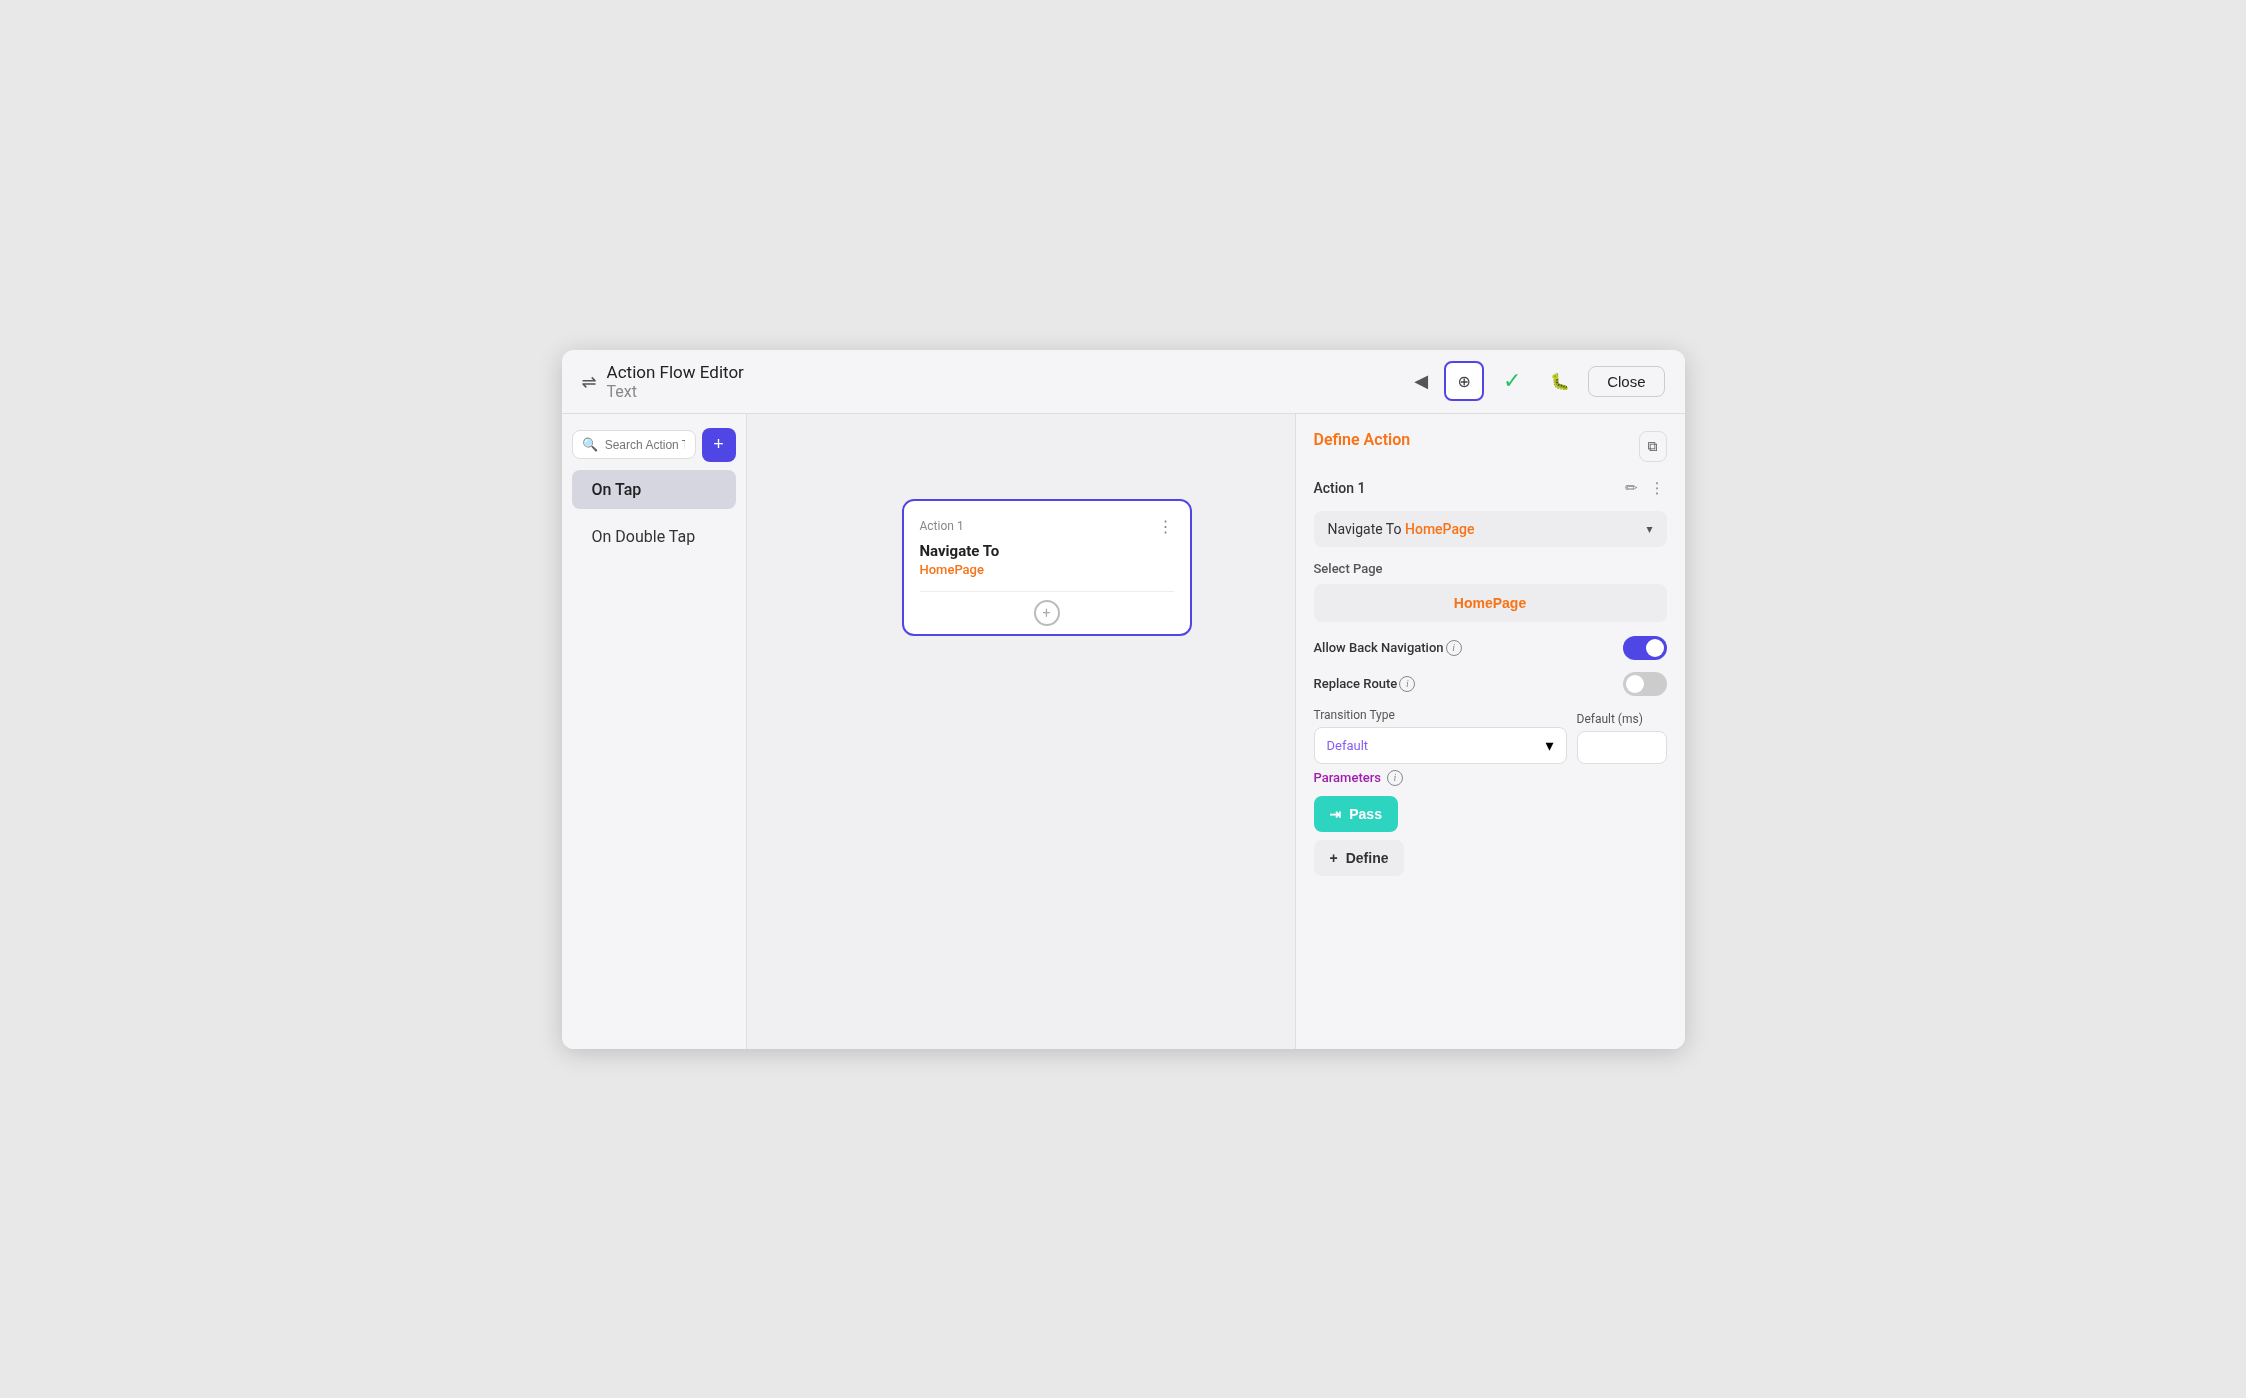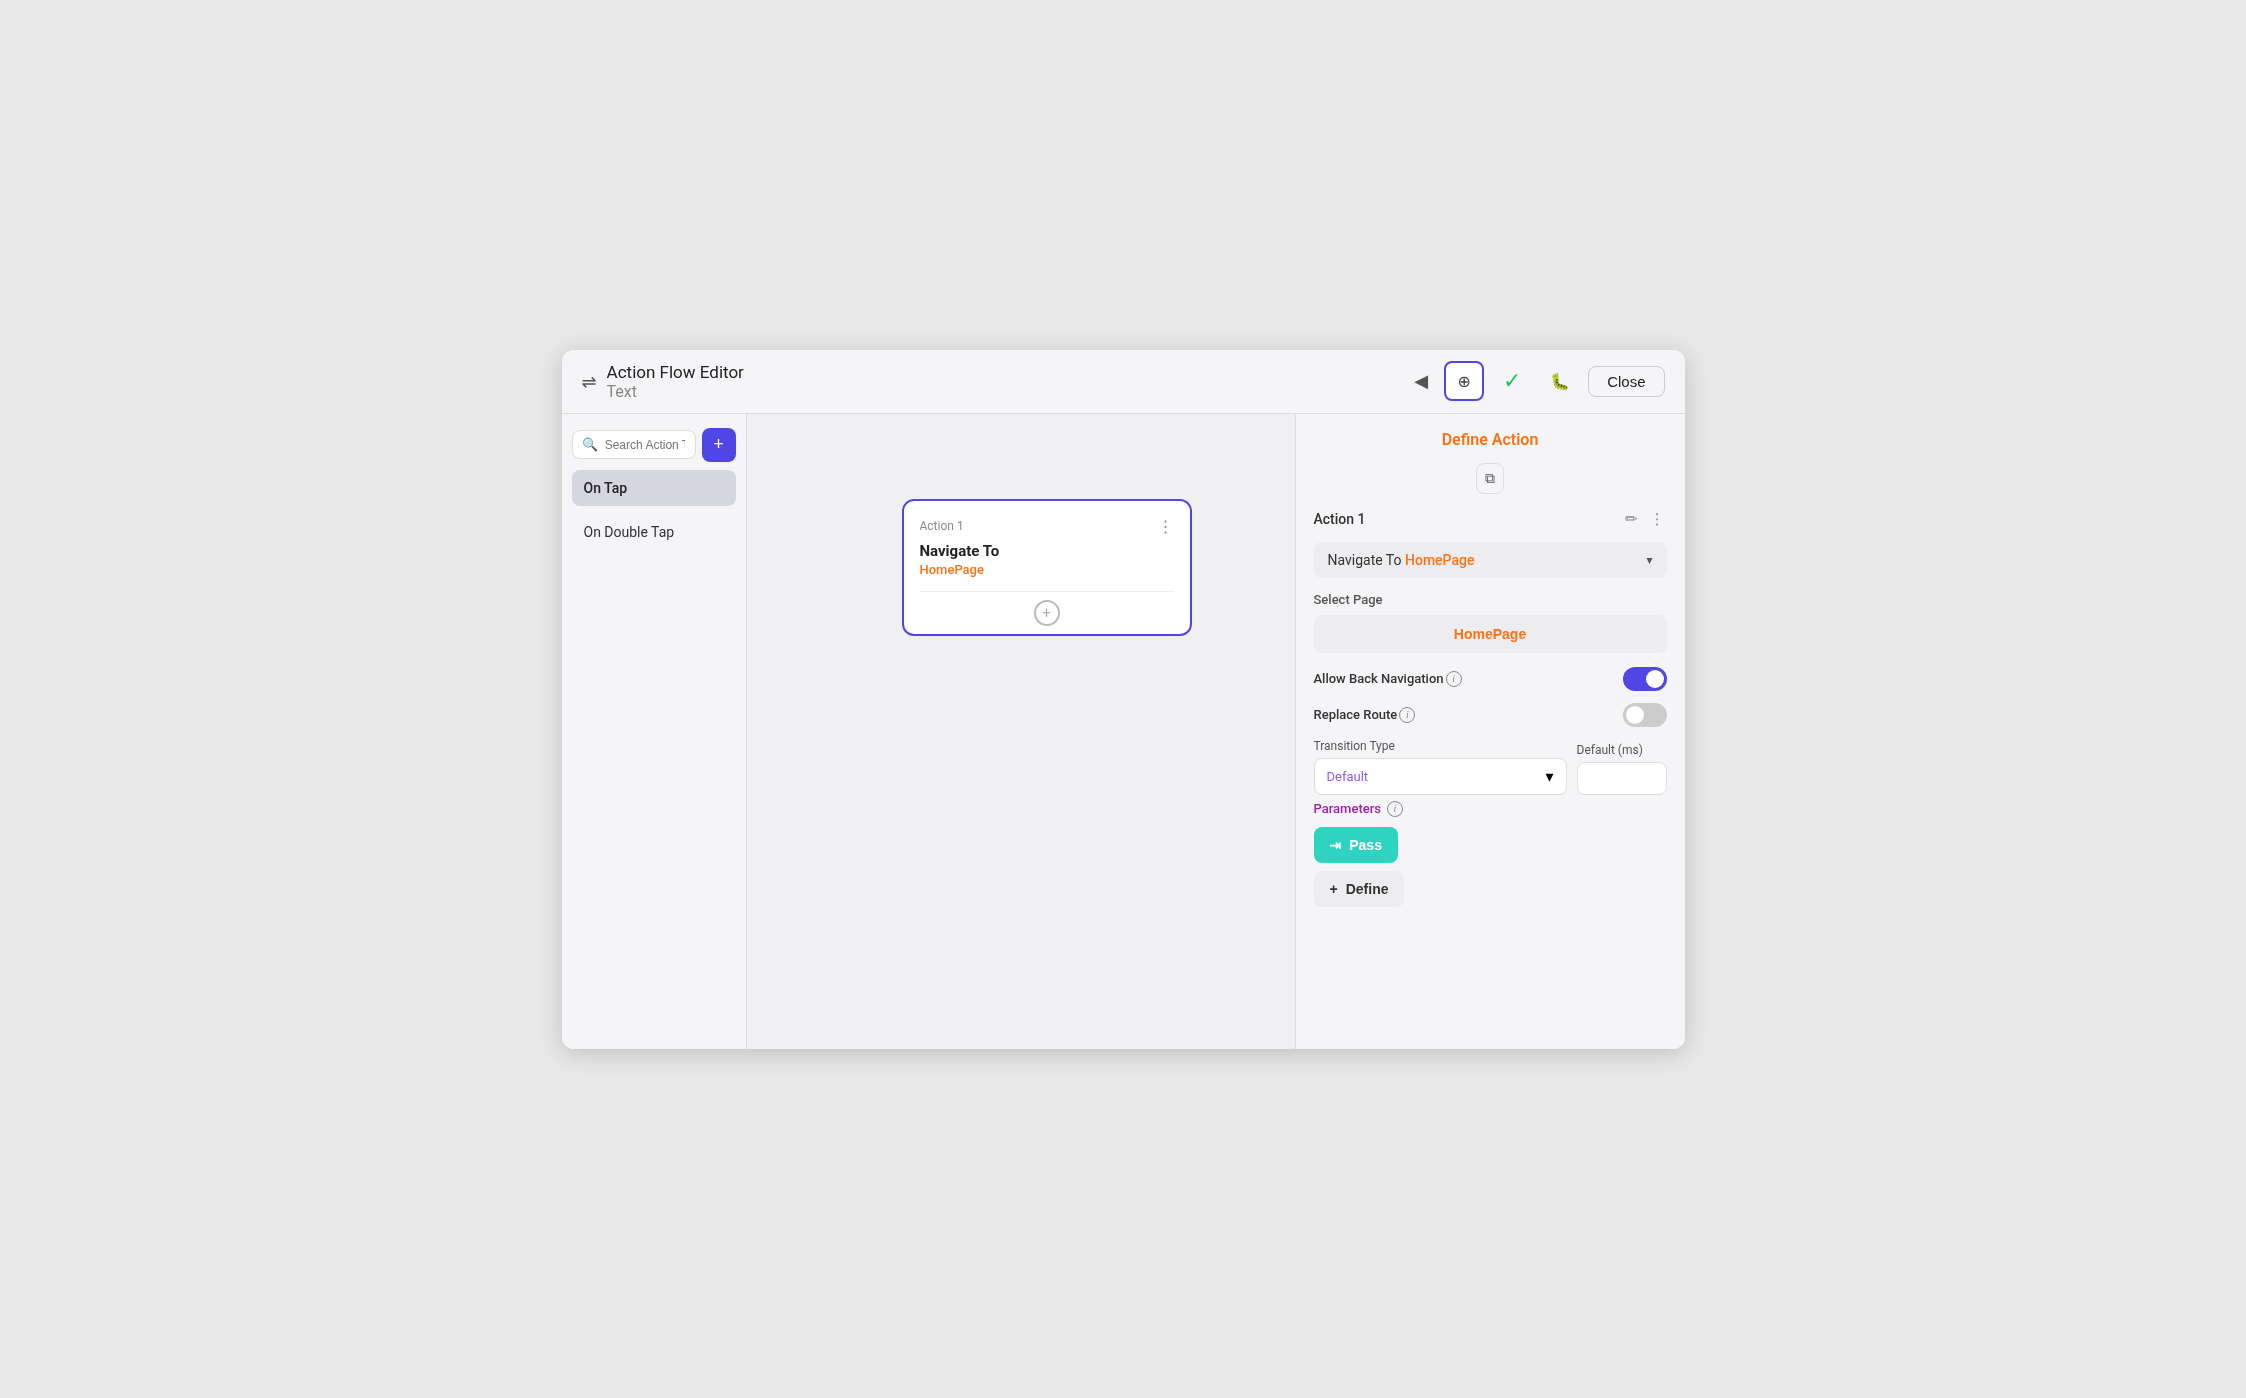--- a/index.html
+++ b/index.html
@@ -145,22 +145,22 @@
       justify-content: center;
       flex-shrink: 0;
     }
     .sidebar-top-row {
       display: flex;
       align-items: center;
       gap: 6px;
     }
     .trigger-item {
       border-radius: 8px;
-      padding: 10px 12px;
-      font-size: 14px;
+      padding: 10px 20px;
+      font-size: 16px;
       cursor: pointer;
       color: #333;
     }
     .trigger-item.active {
       background: #d6d6e0;
       font-weight: 500;
       color: #222;
     }
     
     .canvas {
@@ -491,21 +491,21 @@
         <div class="action-card-subtitle">HomePage</div>
         <div class="action-card-footer">
           <div class="plus-circle">
             <span>+</span>
           </div>
         </div>
       </div>
     </div>
 
     <div class="right-panel">
-      <div style="display:flex;align-items:center;justify-content:space-between;margin-bottom:14px;flex-direction:column;">
+      <div style="display:flex;align-items:center;justify-content:space-between;margin-bottom:14px;">
         <div class="panel-title">Define Action</div>
         <button class="panel-copy-btn">
           <span>⧉</span>
         </button>
       </div>
 
       <div class="panel-action-row">
         <span class="panel-action-name">Action 1</span>
         <div class="panel-action-icons">
           <button class="panel-icon-btn">

